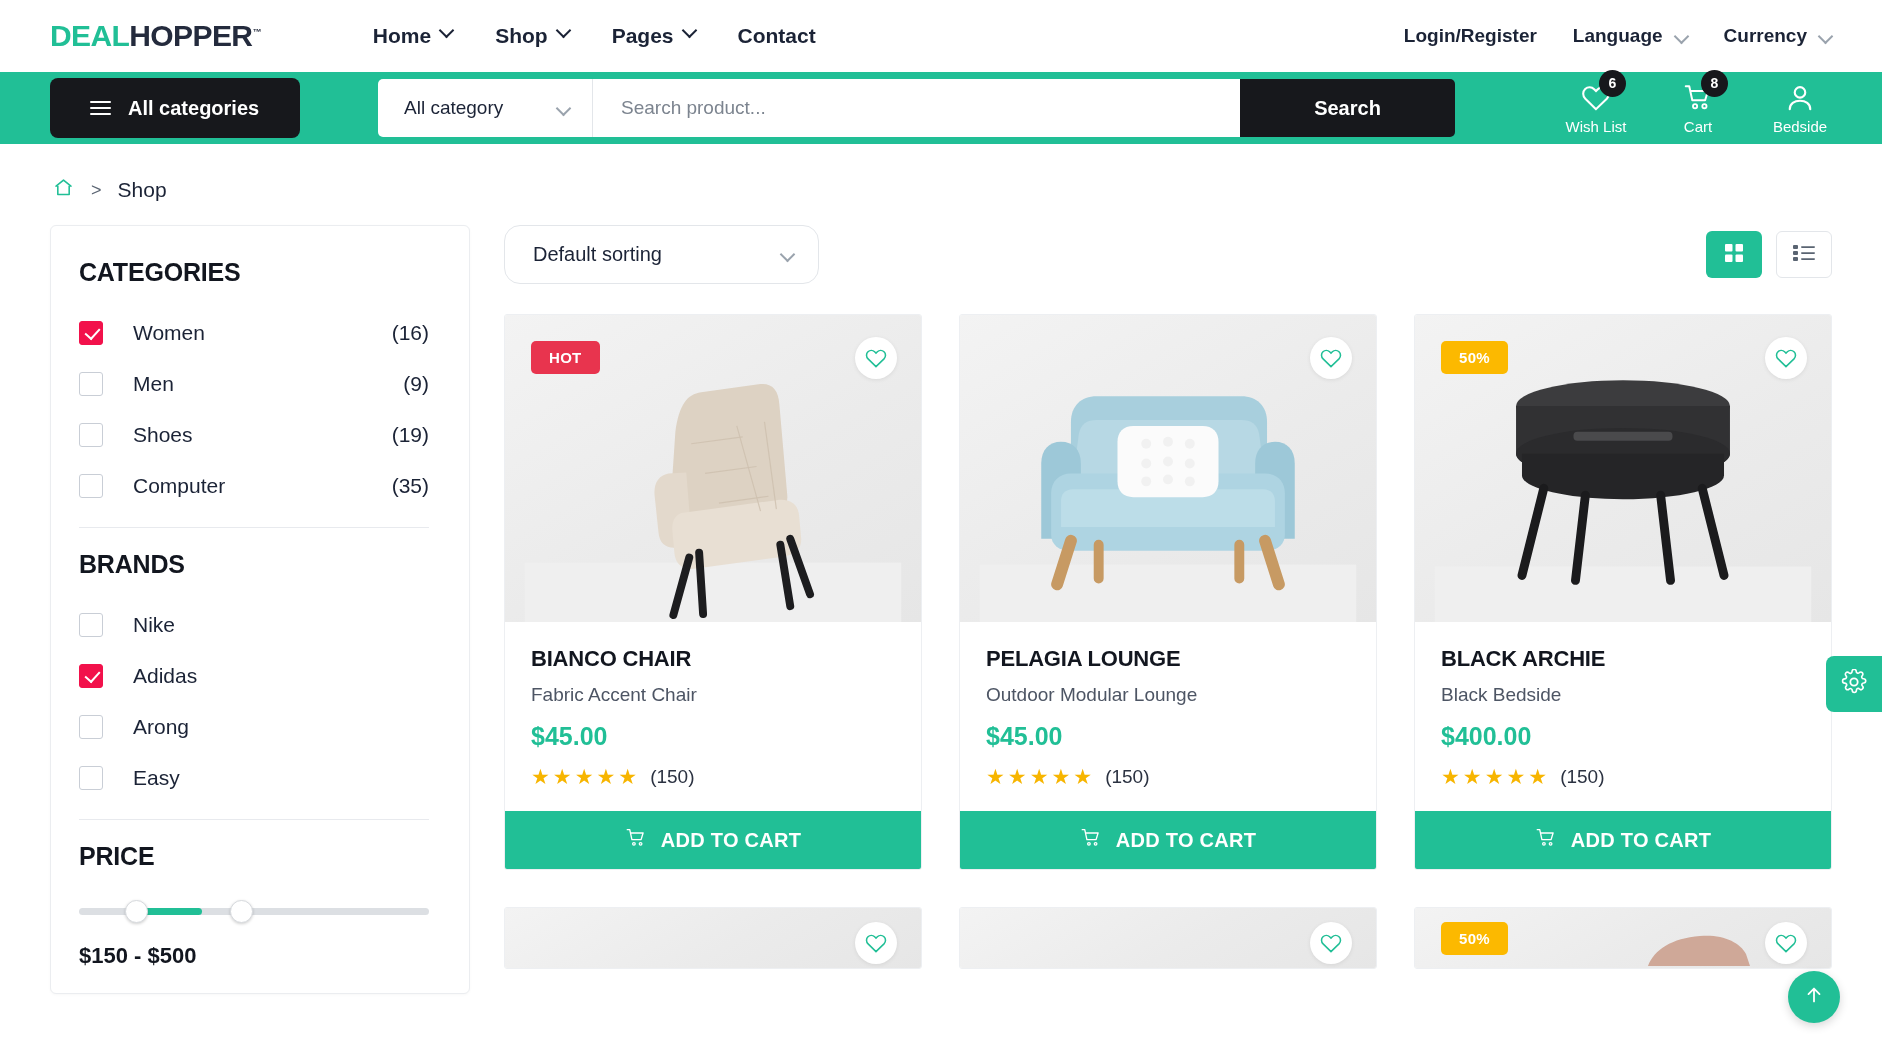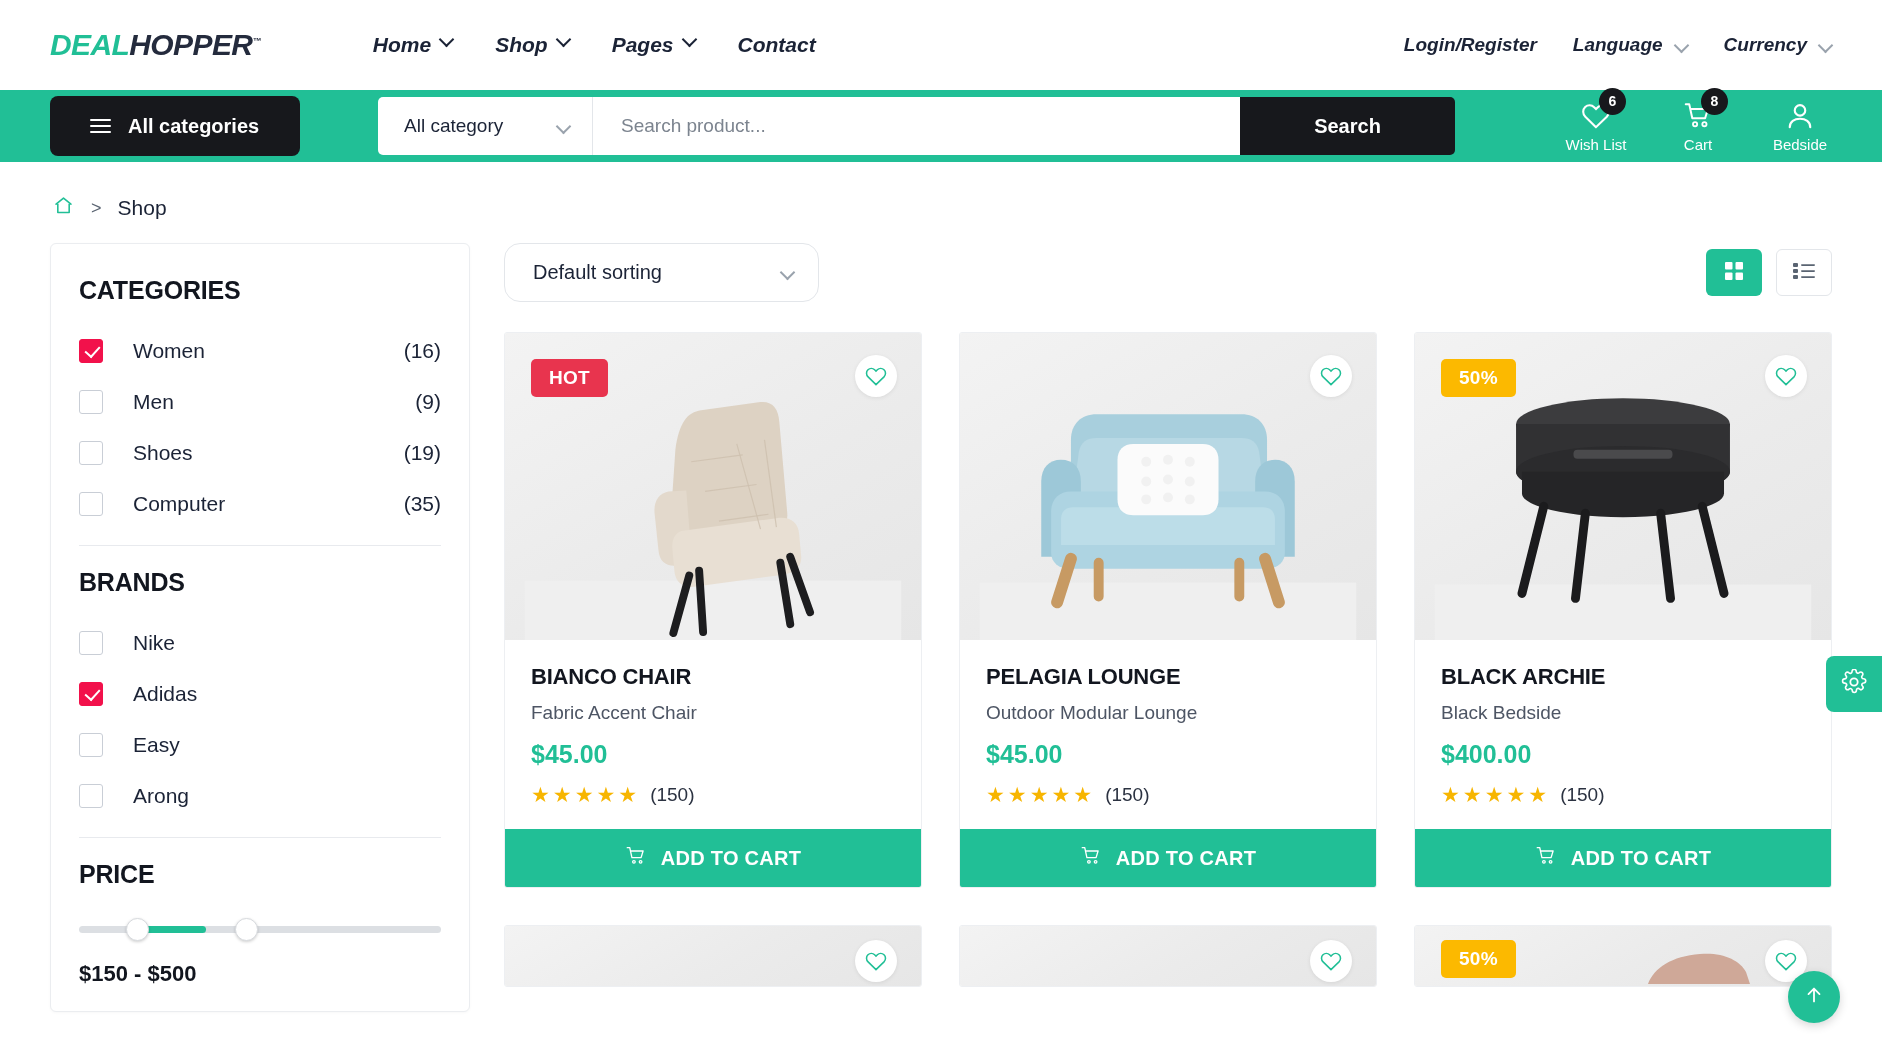--- a/index.html
+++ b/index.html
@@ -7,22 +7,22 @@
     width: 1882px; height: 1057px;
     font-family: "Liberation Sans", sans-serif;
     background: #ffffff;
     overflow: hidden;
     color: #1b1f2a;
   }
   .page { position: relative; width: 1882px; height: 1057px; }
 
   
   .topbar {
-    height: 90px; display: flex; align-items: center;
-    padding: 0 50px; background: #fff; position: relative; font-style: italic;
+    height: 72px; display: flex; align-items: center;
+    padding: 0 50px; background: #fff; position: relative;
   }
   .logo { font-size: 30px; font-weight: 800; letter-spacing: -0.6px; position: relative; }
   .logo .deal { color: #21bf96; }
   .logo .hopper { color: #242b3d; }
   .logo .tm { font-size: 9px; vertical-align: super; color: #242b3d; font-weight: 700; }
 
   .mainnav { display: flex; align-items: center; gap: 42px; margin-left: 112px; }
   .navitem {
     font-size: 21px; font-weight: 600; color: #1b2336;
     display: flex; align-items: flex-start; gap: 9px; cursor: pointer; white-space: nowrap;
@@ -94,21 +94,21 @@
     padding: 33px 0 0 52px; font-size: 21px; color: #1b2336;
   }
   .bc-sep { color: #5a6472; font-size: 18px; }
 
   
   .content { display: flex; padding: 22px 50px 0 50px; gap: 34px; }
 
   
   .sidebar {
     width: 420px; background: #fff; border: 1px solid #ebedf0;
-    border-radius: 6px; padding: 32px 28px 24px 28px; flex: none;
+    border-radius: 6px; padding: 32px 40px 24px 28px; flex: none;
     box-shadow: 0 1px 3px rgba(0,0,0,0.03);
   }
   .side-title {
     font-size: 25px; font-weight: 700; letter-spacing: -0.2px;
     color: #12161f; margin-bottom: 20px;
   }
   .filter-row {
     display: flex; align-items: center; height: 51px; cursor: pointer;
   }
   .cbox {
@@ -157,21 +157,21 @@
     overflow: hidden; position: relative;
   }
   .card-img {
     height: 307px; position: relative; display: flex;
     align-items: flex-end; justify-content: center;
     background: linear-gradient(150deg, #f3f3f3 0%, #ebebeb 55%, #e6e6e6 100%);
   }
   .tag {
     position: absolute; top: 26px; left: 26px;
     padding: 8px 18px; border-radius: 5px;
-    font-size: 19px; font-weight: 700; color: #fff; letter-spacing: 0.3px;
+    font-size: 15px; font-weight: 700; color: #fff; letter-spacing: 0.3px;
   }
   .tag.hot { background: #e8344e; }
   .tag.sale { background: #fcb900; }
   .wish {
     position: absolute; top: 22px; right: 24px; width: 42px; height: 42px;
     background: #fff; border-radius: 50%; display: flex;
     align-items: center; justify-content: center; cursor: pointer;
     box-shadow: 0 1px 4px rgba(0,0,0,0.08);
   }
   .card-body { padding: 24px 26px 22px 26px; }
@@ -342,25 +342,25 @@
       <div class="filter-row">
         <span class="cbox"></span>
         <span class="filter-label">Nike</span>
       </div>
       <div class="filter-row">
         <span class="cbox checked"></span>
         <span class="filter-label">Adidas</span>
       </div>
       <div class="filter-row">
         <span class="cbox"></span>
+        <span class="filter-label">Arong</span>
+      </div>
+      <div class="filter-row">
+        <span class="cbox"></span>
         <span class="filter-label">Easy</span>
-      </div>
-      <div class="filter-row">
-        <span class="cbox"></span>
-        <span class="filter-label">Arong</span>
       </div>
 
       <div class="divider"></div>
 
       <div class="side-title">PRICE</div>
       <div class="slider-wrap">
         <div class="track"></div>
         <div class="track-fill" style="left:15%;width:20%;"></div>
         <div class="handle" style="left:13%;"></div>
         <div class="handle" style="left:43%;"></div>

